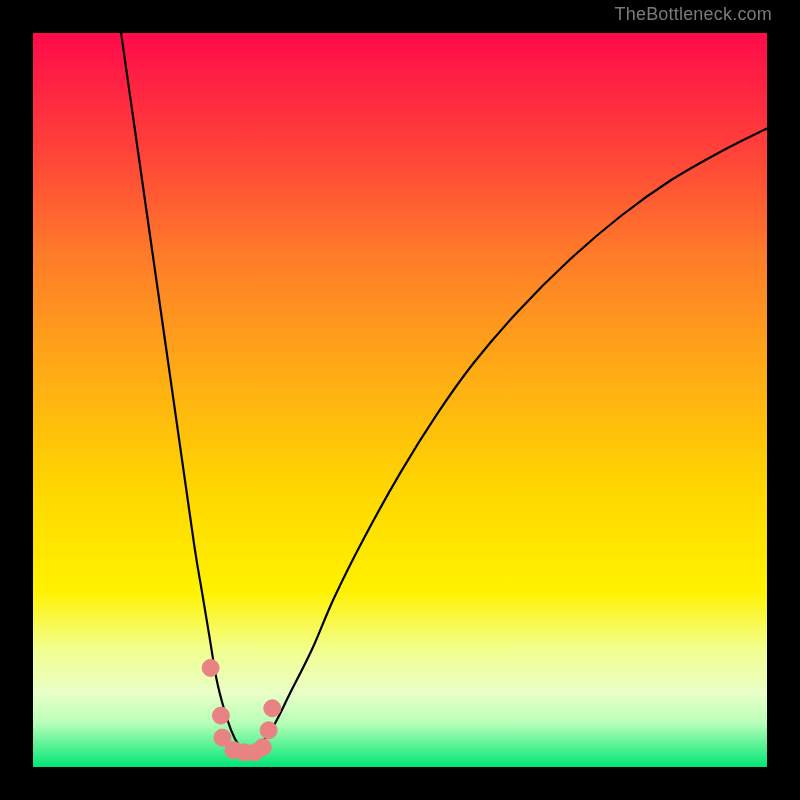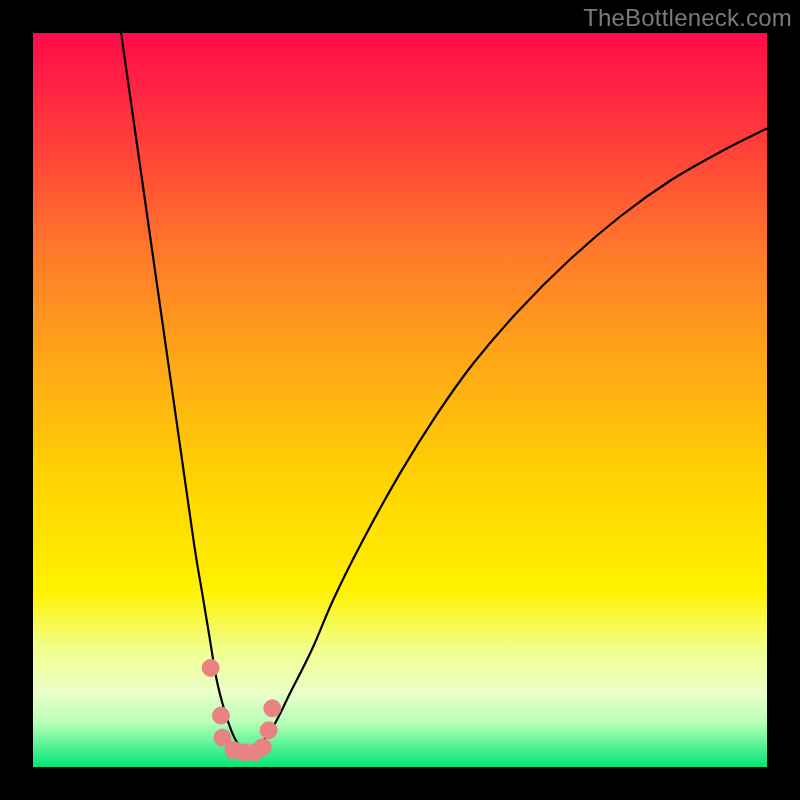--- a/index.html
+++ b/index.html
@@ -43,23 +43,23 @@
     position: absolute;
     top: 0;
     left: 0;
     width: 734px;
     height: 734px;
     overflow: visible;
   }
   .watermark {
     position: absolute;
     top: 4px;
-    right: 8px;
+    right: 28px;
     color: #7a7a7a;
-    font-size: 24px;
+    font-size: 18px;
     font-weight: 400;
     letter-spacing: 0.2px;
     user-select: none;
   }
 </style>
 </head>
 <body>
 
 <div class="frame">
   <div class="plot">

